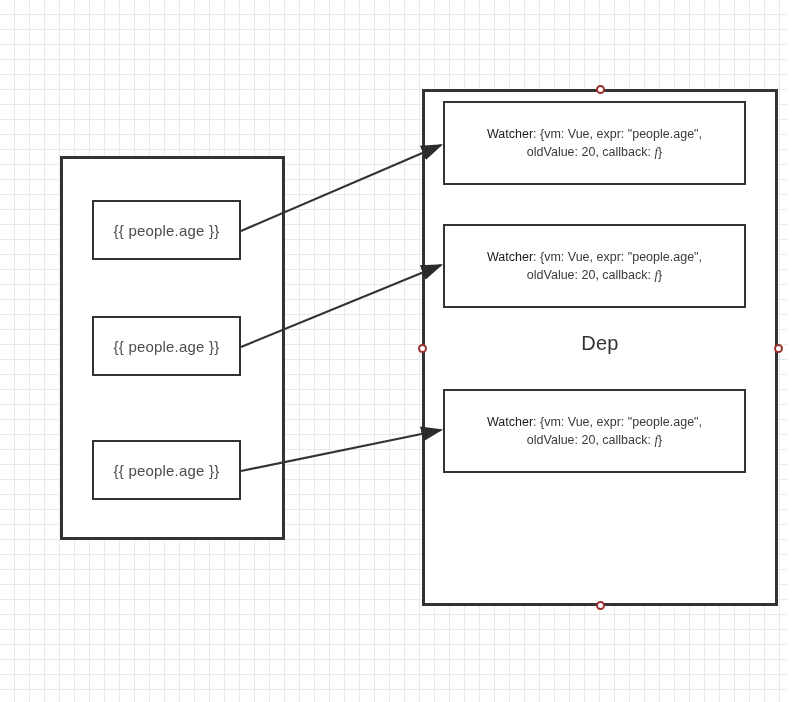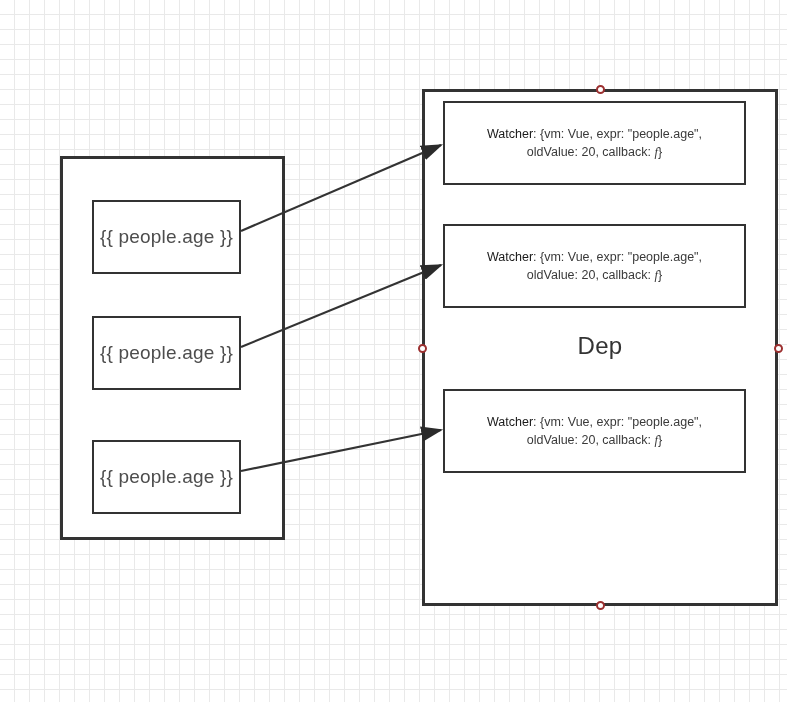--- a/index.html
+++ b/index.html
@@ -66,43 +66,43 @@
 
   
   #template-container {
     left: 60px;
     top: 156px;
     width: 225px;
     height: 384px;
   }
   .binding-box {
     width: 149px;
-    height: 74px;
+    height: 60px;
     color: #4d4d4d;
-    font-size: 19px;
+    font-size: 15px;
     letter-spacing: 0.2px;
   }
   #binding-box-1 { left: 92px; top: 200px; }
   #binding-box-2 { left: 92px; top: 316px; }
   #binding-box-3 { left: 92px; top: 440px; }
 
   
   #dep-container {
     left: 422px;
     top: 89px;
     width: 356px;
     height: 517px;
   }
   #dep-title {
     position: absolute;
     left: 422px;
     top: 332px;
     width: 356px;
     text-align: center;
-    font-size: 24px;
+    font-size: 20px;
     color: #333333;
     letter-spacing: 0.3px;
   }
   .watcher-box {
     width: 303px;
     height: 84px;
     left: 443px;
     padding: 0 10px;
     color: #3a3a3a;
     font-size: 12.5px;

